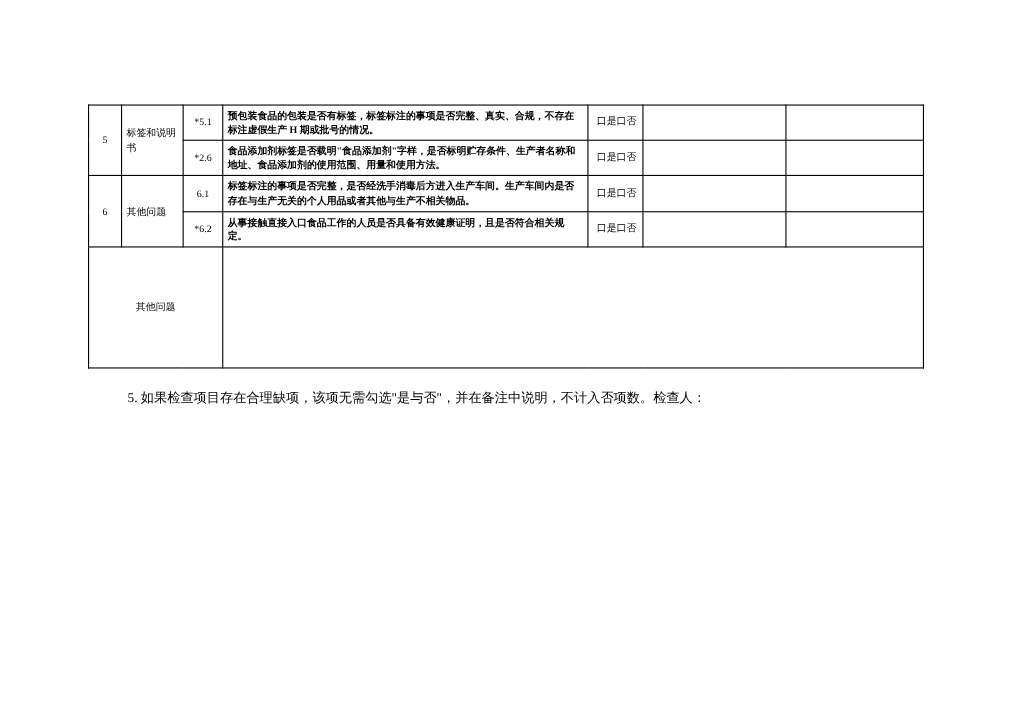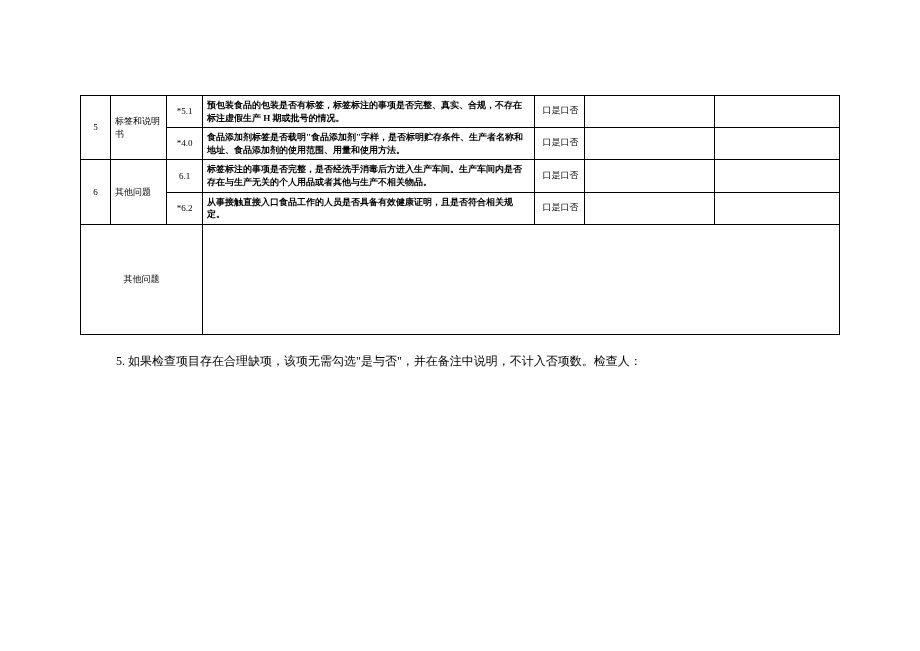--- a/index.html
+++ b/index.html
@@ -76,21 +76,21 @@
       <tr>
     <td class="col-num" rowspan="2">5</td>
     <td class="col-cat" rowspan="2">标签和说明书</td>
     <td class="col-item">*5.1</td>
     <td class="col-desc">预包装食品的包装是否有标签，标签标注的事项是否完整、真实、合规，不存在标注虚假生产 H 期或批号的情况。</td>
     <td class="col-check">口是口否</td>
     <td class="col-note1"></td>
     <td class="col-note2"></td>
   </tr>
   <tr>
-    <td class="col-item">*4.0</td>
+    <td class="col-item">*2.6</td>
     <td class="col-desc">食品添加剂标签是否载明"食品添加剂"字样，是否标明贮存条件、生产者名称和地址、食品添加剂的使用范围、用量和使用方法。</td>
     <td class="col-check">口是口否</td>
     <td class="col-note1"></td>
     <td class="col-note2"></td>
   </tr>
   <tr>
     <td class="col-num" rowspan="2">6</td>
     <td class="col-cat" rowspan="2">其他问题</td>
     <td class="col-item">6.1</td>
     <td class="col-desc">标签标注的事项是否完整，是否经洗手消毒后方进入生产车间。生产车间内是否存在与生产无关的个人用品或者其他与生产不相关物品。</td>

